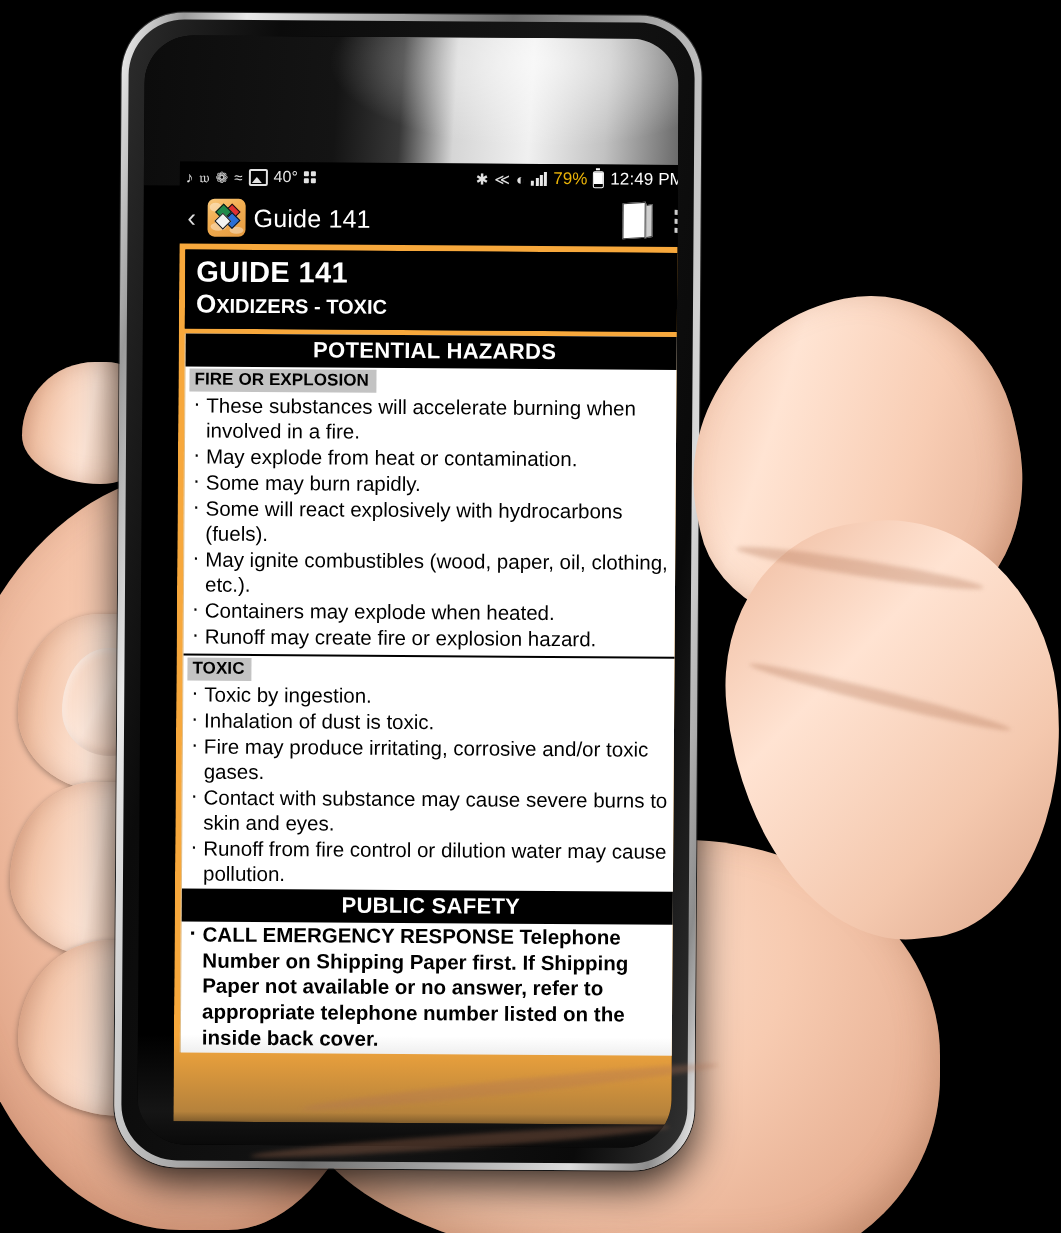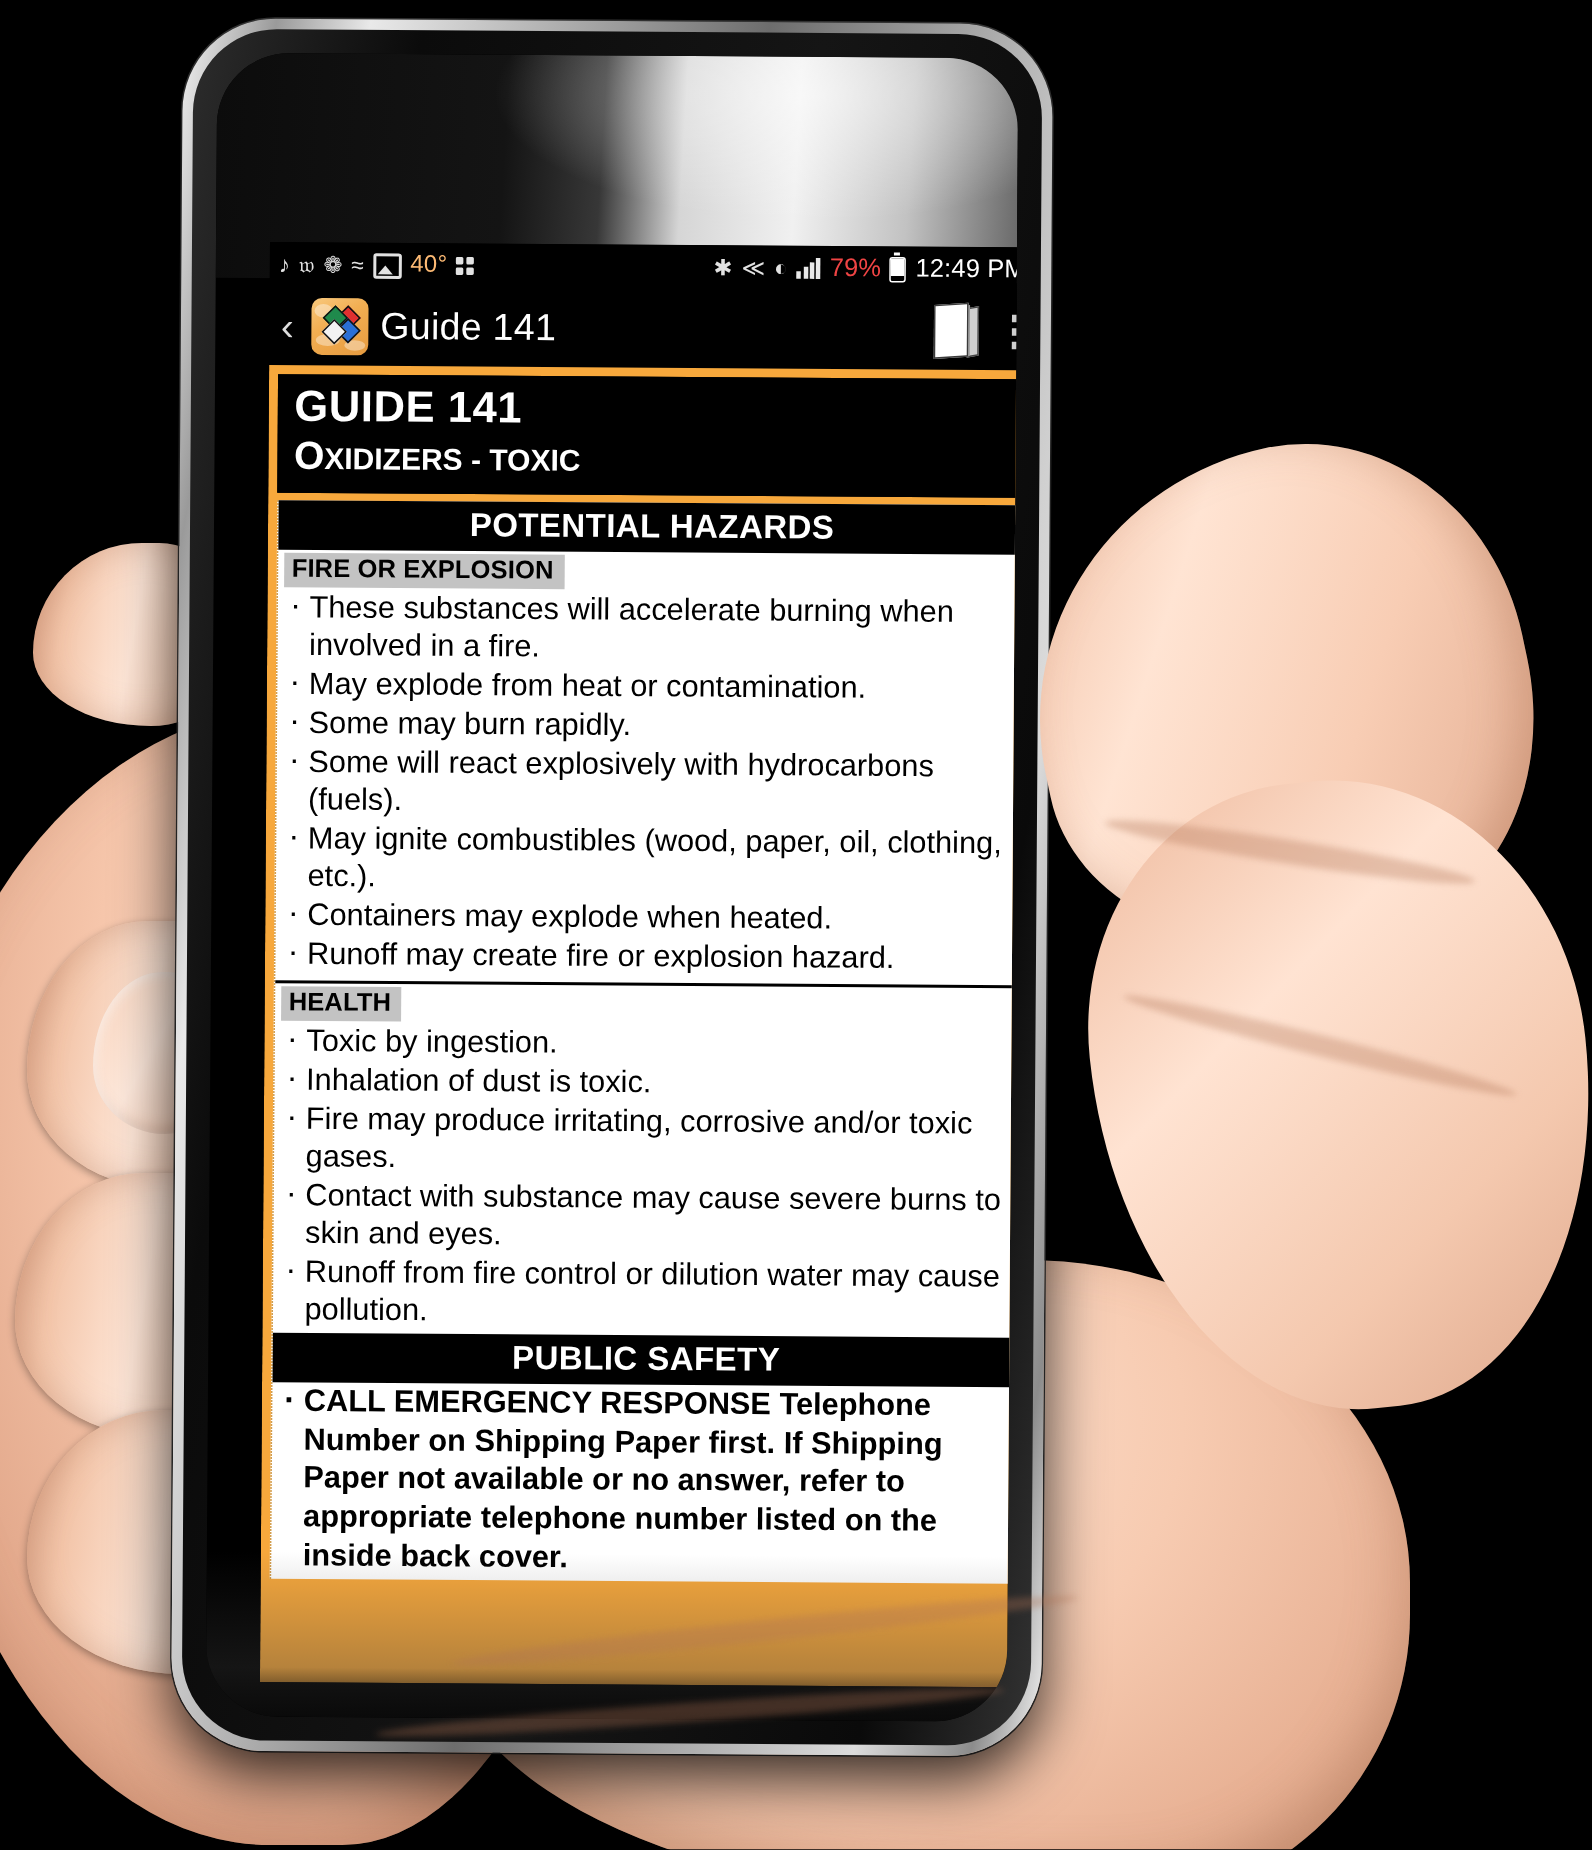--- a/index.html
+++ b/index.html
@@ -108,23 +108,23 @@
   }
 
   
   .statusbar{
     height:30px;background:#000;color:#d8d8d8;
     display:flex;align-items:center;justify-content:space-between;
     padding:0 8px 0 6px; font-size:17px;
   }
   .sb-left,.sb-right{display:flex;align-items:center;gap:6px;}
   .sb-ic{font-size:15px;line-height:1;color:#e2e2e2;display:inline-block;}
-  .sb-temp{font-size:16px;color:#fdba74;letter-spacing:.2px;}
+  .sb-temp{font-size:16px;color:#e5e5e5;letter-spacing:.2px;}
   .sb-clock{font-size:17px;color:#fff;letter-spacing:.1px;}
-  .sb-pct{font-size:17px;color:#ef4444;}
+  .sb-pct{font-size:17px;color:#eab308;}
   .img-ic{width:15px;height:13px;border:2px solid #e2e2e2;border-radius:2px;position:relative;display:inline-block;}
   .img-ic:after{content:"";position:absolute;left:1px;bottom:1px;width:0;height:0;border-left:5px solid transparent;border-right:5px solid transparent;border-bottom:6px solid #e2e2e2;}
   .dots-ic{display:inline-grid;grid-template-columns:5px 5px;gap:2px;}
   .dots-ic i{width:5px;height:5px;background:#e2e2e2;border-radius:1px;display:block;}
   .batt{width:9px;height:15px;border:1.6px solid #fff;border-radius:2px;position:relative;display:inline-block;background:linear-gradient(#fff 0 78%, #000 78% 100%);}
   .batt:before{content:"";position:absolute;top:-4px;left:2px;width:4px;height:2.4px;background:#fff;}
   .bars{display:inline-flex;align-items:flex-end;gap:1.4px;height:14px;}
   .bars i{width:3px;background:#e9e9e9;display:block;}
   .bars i:nth-child(1){height:5px;}.bars i:nth-child(2){height:8px;}
   .bars i:nth-child(3){height:11px;}.bars i:nth-child(4){height:14px;}
@@ -283,21 +283,21 @@
                   <li>Some will react explosively with hydrocarbons (fuels).</li>
                   <li>May ignite combustibles (wood, paper, oil, clothing, etc.).</li>
                   <li>Containers may explode when heated.</li>
                   <li>Runoff may create fire or explosion hazard.</li>
                 </ul>
               </div>
 
               <div class="rule"></div>
 
               <div>
-                <div class="subhead">HEALTH</div>
+                <div class="subhead">TOXIC</div>
                 <ul class="bul">
                   <li>Toxic by ingestion.</li>
                   <li>Inhalation of dust is toxic.</li>
                   <li>Fire may produce irritating, corrosive and/or toxic gases.</li>
                   <li>Contact with substance may cause severe burns to skin and eyes.</li>
                   <li>Runoff from fire control or dilution water may cause pollution.</li>
                 </ul>
               </div>
 
               <div class="blackbar">PUBLIC SAFETY</div>

